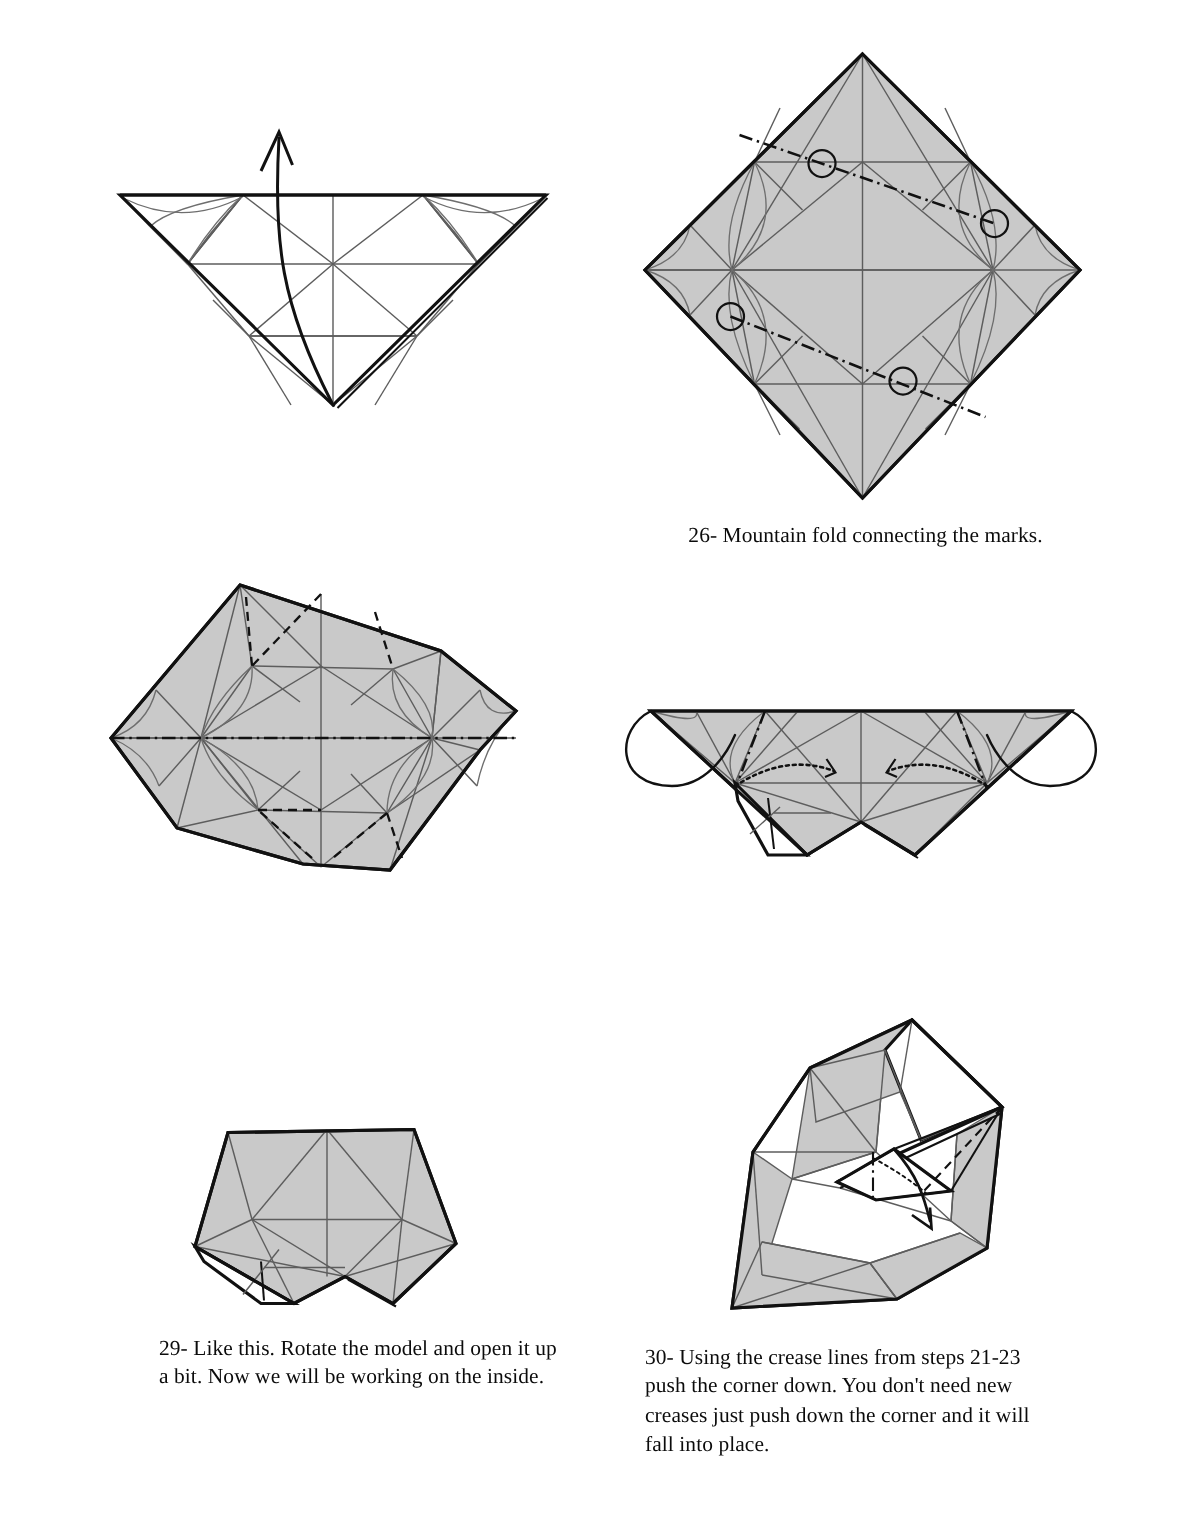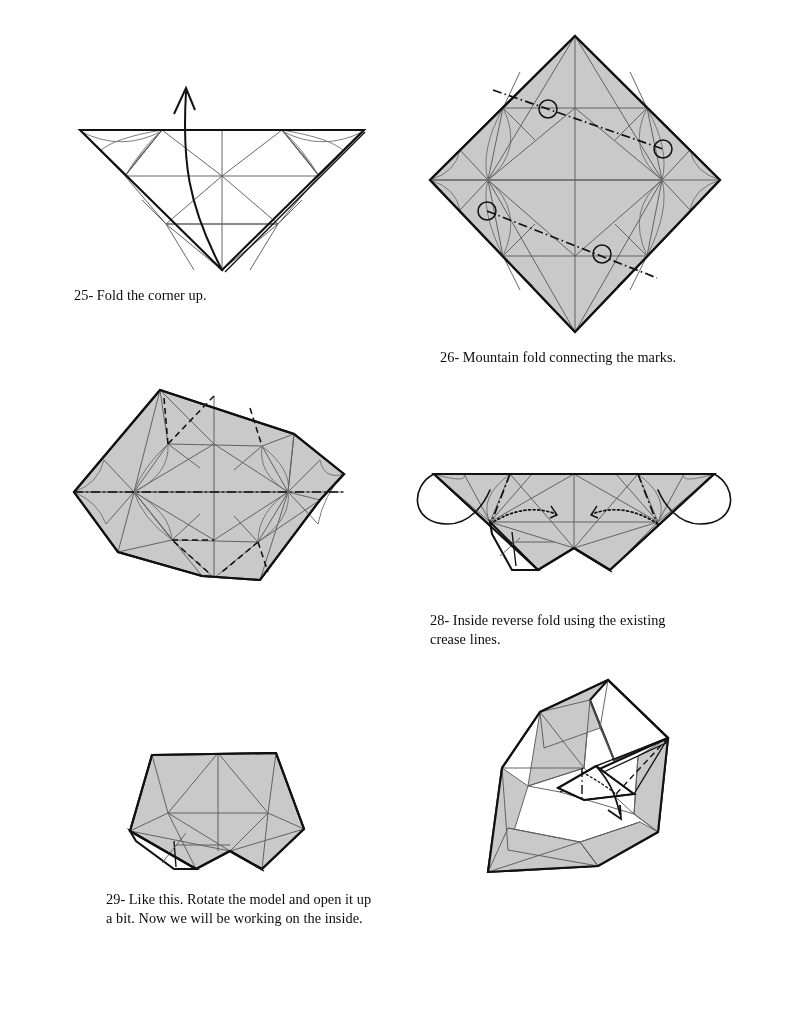--- a/index.html
+++ b/index.html
@@ -113,21 +113,20 @@
       <path class="edge-thin" d="M303 80 L163 220"></path>
       <path class="edge-thin" d="M161 219 L157 214"></path>
 
       <g>
         <path class="arrowline" d="M159 216 C126 152 120 110 124 40"></path>
         <path class="arrowhead" d="M112 62 L124 36 L133 58"></path>
       </g>
     </svg>
   </div>
 
-  <div class="caption" style="left:74px; top:286px; width:300px;">25- Fold the corner up.</div>
 
   <div class="fig" style="left:420px; top:32px; width:310px; height:310px;">
     <svg width="310" height="310" viewBox="0 0 310 310">
 
       <path class="paper" d="M155 4 L300 148 L155 300 L10 148 Z"></path>
       <g>
 
         <path class="crease" d="M155 4 L155 300"></path>
         <path class="crease" d="M10 148 L300 148"></path>
 
@@ -192,21 +191,21 @@
 
       <circle class="mark" cx="128" cy="77" r="9"></circle>
       <circle class="mark" cx="243" cy="117" r="9"></circle>
       <circle class="mark" cx="67" cy="179" r="9"></circle>
       <circle class="mark" cx="182" cy="222" r="9"></circle>
 
       <path class="edge" d="M155 4 L300 148 L155 300 L10 148 Z"></path>
     </svg>
   </div>
 
-  <div class="caption" style="left:440px; top:348px; width:330px;">26- Mountain fold connecting the marks.</div>
+  <div class="caption" style="left:412px; top:348px; width:330px;text-align:center;">26- Mountain fold connecting the marks.</div>
 
   <div class="fig" style="left:62px; top:382px; width:320px; height:220px;">
     <svg width="320" height="220" viewBox="0 0 320 220">
 
       <path class="paper" d="M98 8 L232 52 L282 92 L258 118 L198 198 L140 194 L56 170 L12 110 Z"></path>
       <g>
         <path class="crease" d="M152 14 L152 196"></path>
         <path class="crease" d="M72 110 L72 110"></path>
         <path class="crease" d="M12 110 L282 110"></path>
 
@@ -339,22 +338,20 @@
       <path class="paper-white" d="M86 60 L134 108 L108 108 L88 72 Z"></path>
       <path class="edge-thin" d="M108 70 L112 104"></path>
       <path class="crease" d="M96 94 L116 76"></path>
       <path class="crease" d="M112 80 L150 80"></path>
 
       <path class="edge" d="M30 12 L310 12 L206 108 L170 86 L134 108 Z"></path>
       <path class="edge-thin" d="M208 110 L172 88"></path>
     </svg>
   </div>
 
-  <div class="caption" style="left:430px; top:611px; width:320px;">28- Inside reverse fold using the existing
-crease lines.</div>
 
   <div class="fig" style="left:118px; top:745px; width:200px; height:135px;">
     <svg width="200" height="135" viewBox="0 0 200 135">
       <path class="paper" d="M34 10 L158 8 L186 84 L144 124 L112 106 L78 124 L12 86 Z"></path>
       <g>
         <path class="crease" d="M100 8 L100 106"></path>
         <path class="crease" d="M50 68 L150 68"></path>
         <path class="crease" d="M34 10 L50 68"></path>
         <path class="crease" d="M158 8 L150 68"></path>
         <path class="crease" d="M12 86 L50 68"></path>
@@ -444,14 +441,18 @@
 
       <g>
         <path class="arrowline" style="stroke-width:1.8" d="M124 94 C140 112 144 126 148 142"></path>
         <path class="arrowhead" style="stroke-width:1.8" d="M136 138 L149 147 L148 133"></path>
       </g>
 
       <path class="paper-nofill" d="M68 40 L136 8 L196 66 L186 160 L126 194 L16 200 L30 96 Z"></path>
     </svg>
   </div>
 
+  <div class="caption" style="left:430px; top:896px; width:340px;">30- Using the crease lines from steps 21-23
+push the corner down. You don't need new
+creases just push down the corner and it will
+fall into place.</div>
 
 </div>
 
 </body></html>

